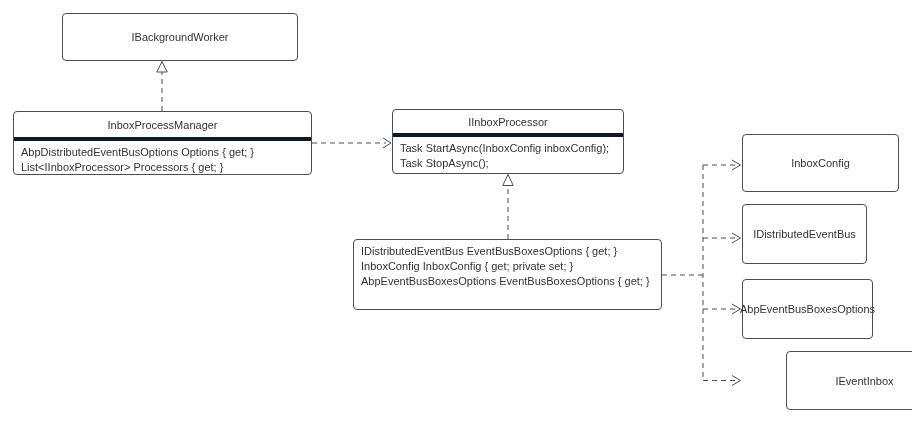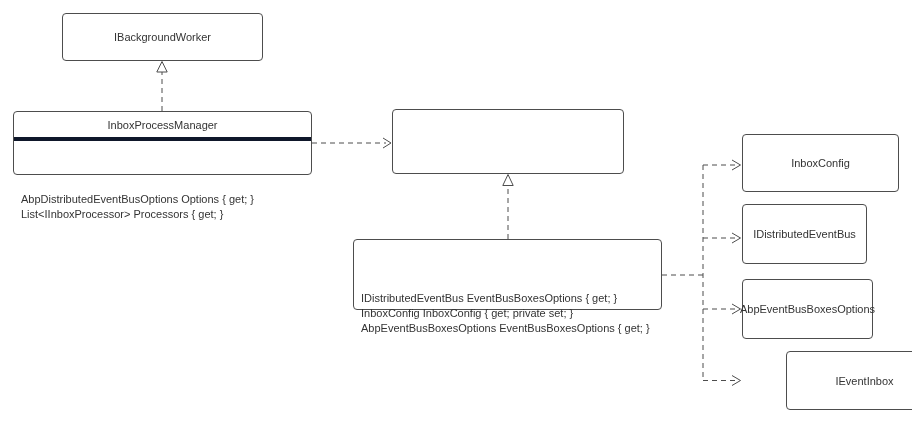--- a/index.html
+++ b/index.html
@@ -29,21 +29,20 @@
   }
   .node.with-members .node-title{border-bottom:4px solid #0f172a;}
   .node-title.t26{height:25px;}
   .node-title.t24{height:23px;}
   .node-title.t22{height:21px;}
   .members{
     padding:4px 8px 0 7px;
     line-height:15px;
     white-space:nowrap;
     overflow:hidden;
-    margin-top:47px;
   }
   .member{height:15px;}
   svg line, svg polyline{stroke:#4d4d4d;stroke-width:1;fill:none;}
   svg line.dashed{stroke-dasharray:5 4;}
   svg polygon{fill:#ffffff;stroke:#4d4d4d;stroke-width:1;}
 </style>
 </head>
 <body>
 
 <div class="canvas">
@@ -84,34 +83,37 @@
       <line class="dashed" x1="703" y1="309" x2="735" y2="309"></line>
       <polyline points="732,304 740.5,309 732,314"></polyline>
     </g>
 
     <g>
       <line class="dashed" x1="703" y1="380.5" x2="735" y2="380.5"></line>
       <polyline points="732,375.5 740.5,380.5 732,385.5"></polyline>
     </g>
   </svg>
 
-  <div class="node title-only" style="left:62px;top:13px;width:201px;height:48px">
+  <div class="node title-only" style="left:62px;top:13px;width:236px;height:48px">
     <span>IBackgroundWorker</span>
   </div>
 
   <div class="node with-members" style="left:13px;top:111px;width:299px;height:64px">
     <div class="node-title t26">InboxProcessManager</div>
     <div class="members">
       <div class="member">AbpDistributedEventBusOptions Options { get; }</div>
       <div class="member">List&lt;IInboxProcessor&gt; Processors { get; }</div>
     </div>
   </div>
 
   <div class="node with-members" style="left:392px;top:109px;width:232px;height:65px">
+    <div class="node-title t24">IInboxProcessor</div>
     <div class="members">
+      <div class="member">Task StartAsync(InboxConfig inboxConfig);</div>
+      <div class="member">Task StopAsync();</div>
     </div>
   </div>
 
   <div class="node with-members" style="left:353px;top:239px;width:309px;height:71px">
     <div class="members">
       <div class="member">IDistributedEventBus EventBusBoxesOptions { get; }</div>
       <div class="member">InboxConfig InboxConfig { get; private set; }</div>
       <div class="member">AbpEventBusBoxesOptions EventBusBoxesOptions { get; }</div>
     </div>
   </div>

